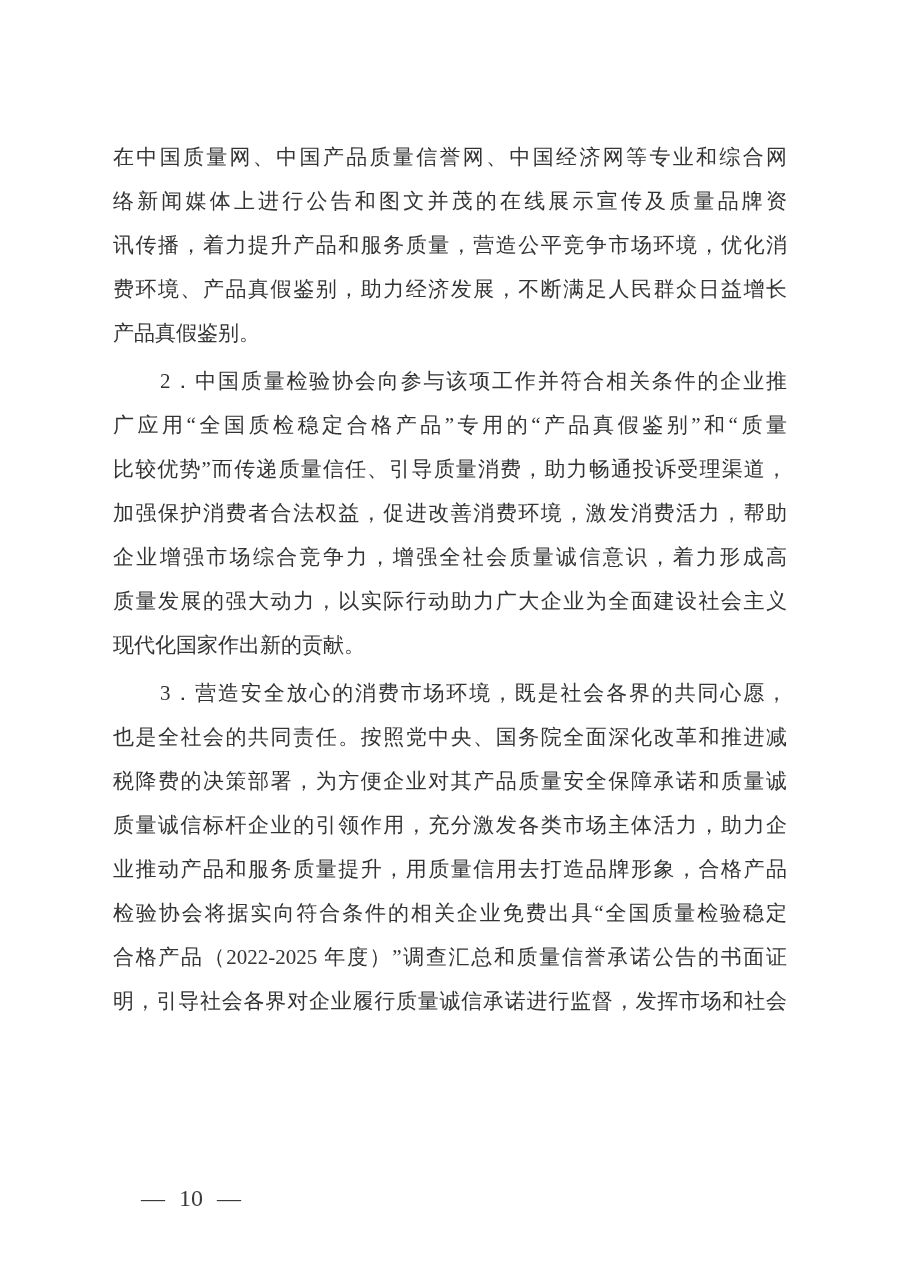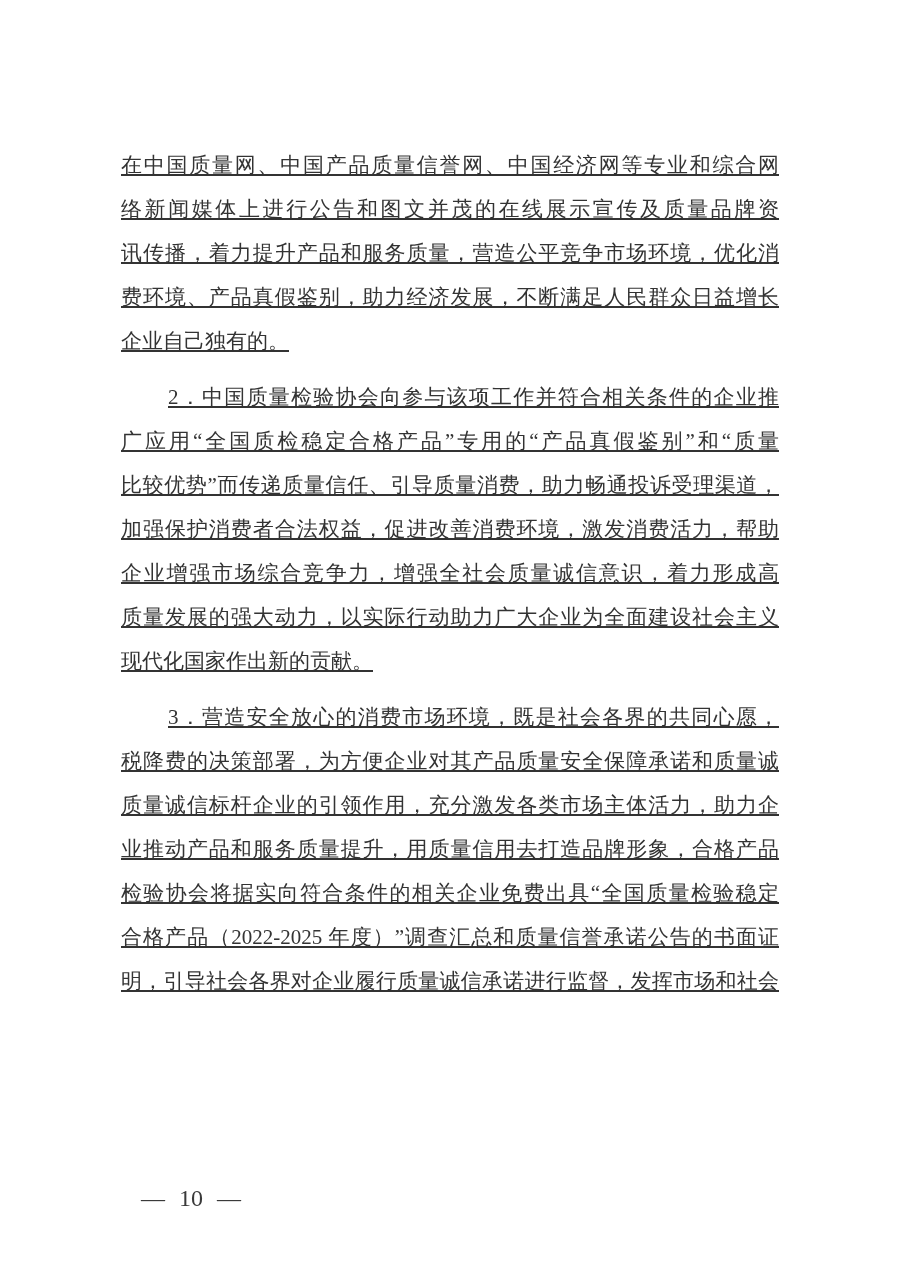--- a/index.html
+++ b/index.html
@@ -17,23 +17,22 @@
   }
   .content {
     position: absolute;
     left: 109px;
     top: 131px;
     width: 682px;
     color: #333333;
     font-size: 21px;
   }
   .para {
-    margin: 12px;
+    margin: 4px;
     padding: 0;
-    text-decoration: underline;
   }
   .line {
     height: 44px;
     line-height: 44px;
     text-align: justify;
     text-align-last: justify;
     text-justify: inter-character;
     overflow: hidden;
   }
   .line.indent {
@@ -58,35 +57,36 @@
 <body>
 
 <div class="page">
   <div class="content">
 
     <div class="para">
       <div class="line">在中国质量网、中国产品质量信誉网、中国经济网等专业和综合网</div>
       <div class="line">络新闻媒体上进行公告和图文并茂的在线展示宣传及质量品牌资</div>
       <div class="line">讯传播，着力提升产品和服务质量，营造公平竞争市场环境，优化消</div>
       <div class="line">费环境、产品真假鉴别，助力经济发展，不断满足人民群众日益增长</div>
-      <div class="line end">企业自己独有的。</div>
+      <div class="line end">产品真假鉴别。</div>
     </div>
 
     <div class="para">
       <div class="line indent">2．中国质量检验协会向参与该项工作并符合相关条件的企业推</div>
       <div class="line">广应用“全国质检稳定合格产品”专用的“产品真假鉴别”和“质量</div>
       <div class="line">比较优势”而传递质量信任、引导质量消费，助力畅通投诉受理渠道，</div>
       <div class="line">加强保护消费者合法权益，促进改善消费环境，激发消费活力，帮助</div>
       <div class="line">企业增强市场综合竞争力，增强全社会质量诚信意识，着力形成高</div>
       <div class="line">质量发展的强大动力，以实际行动助力广大企业为全面建设社会主义</div>
       <div class="line end">现代化国家作出新的贡献。</div>
     </div>
 
     <div class="para">
       <div class="line indent">3．营造安全放心的消费市场环境，既是社会各界的共同心愿，</div>
+      <div class="line">也是全社会的共同责任。按照党中央、国务院全面深化改革和推进减</div>
       <div class="line">税降费的决策部署，为方便企业对其产品质量安全保障承诺和质量诚</div>
       <div class="line">质量诚信标杆企业的引领作用，充分激发各类市场主体活力，助力企</div>
       <div class="line">业推动产品和服务质量提升，用质量信用去打造品牌形象，合格产品</div>
       <div class="line">检验协会将据实向符合条件的相关企业免费出具“全国质量检验稳定</div>
       <div class="line">合格产品（2022-2025 年度）”调查汇总和质量信誉承诺公告的书面证</div>
       <div class="line">明，引导社会各界对企业履行质量诚信承诺进行监督，发挥市场和社会</div>
     </div>
 
   </div>
 

